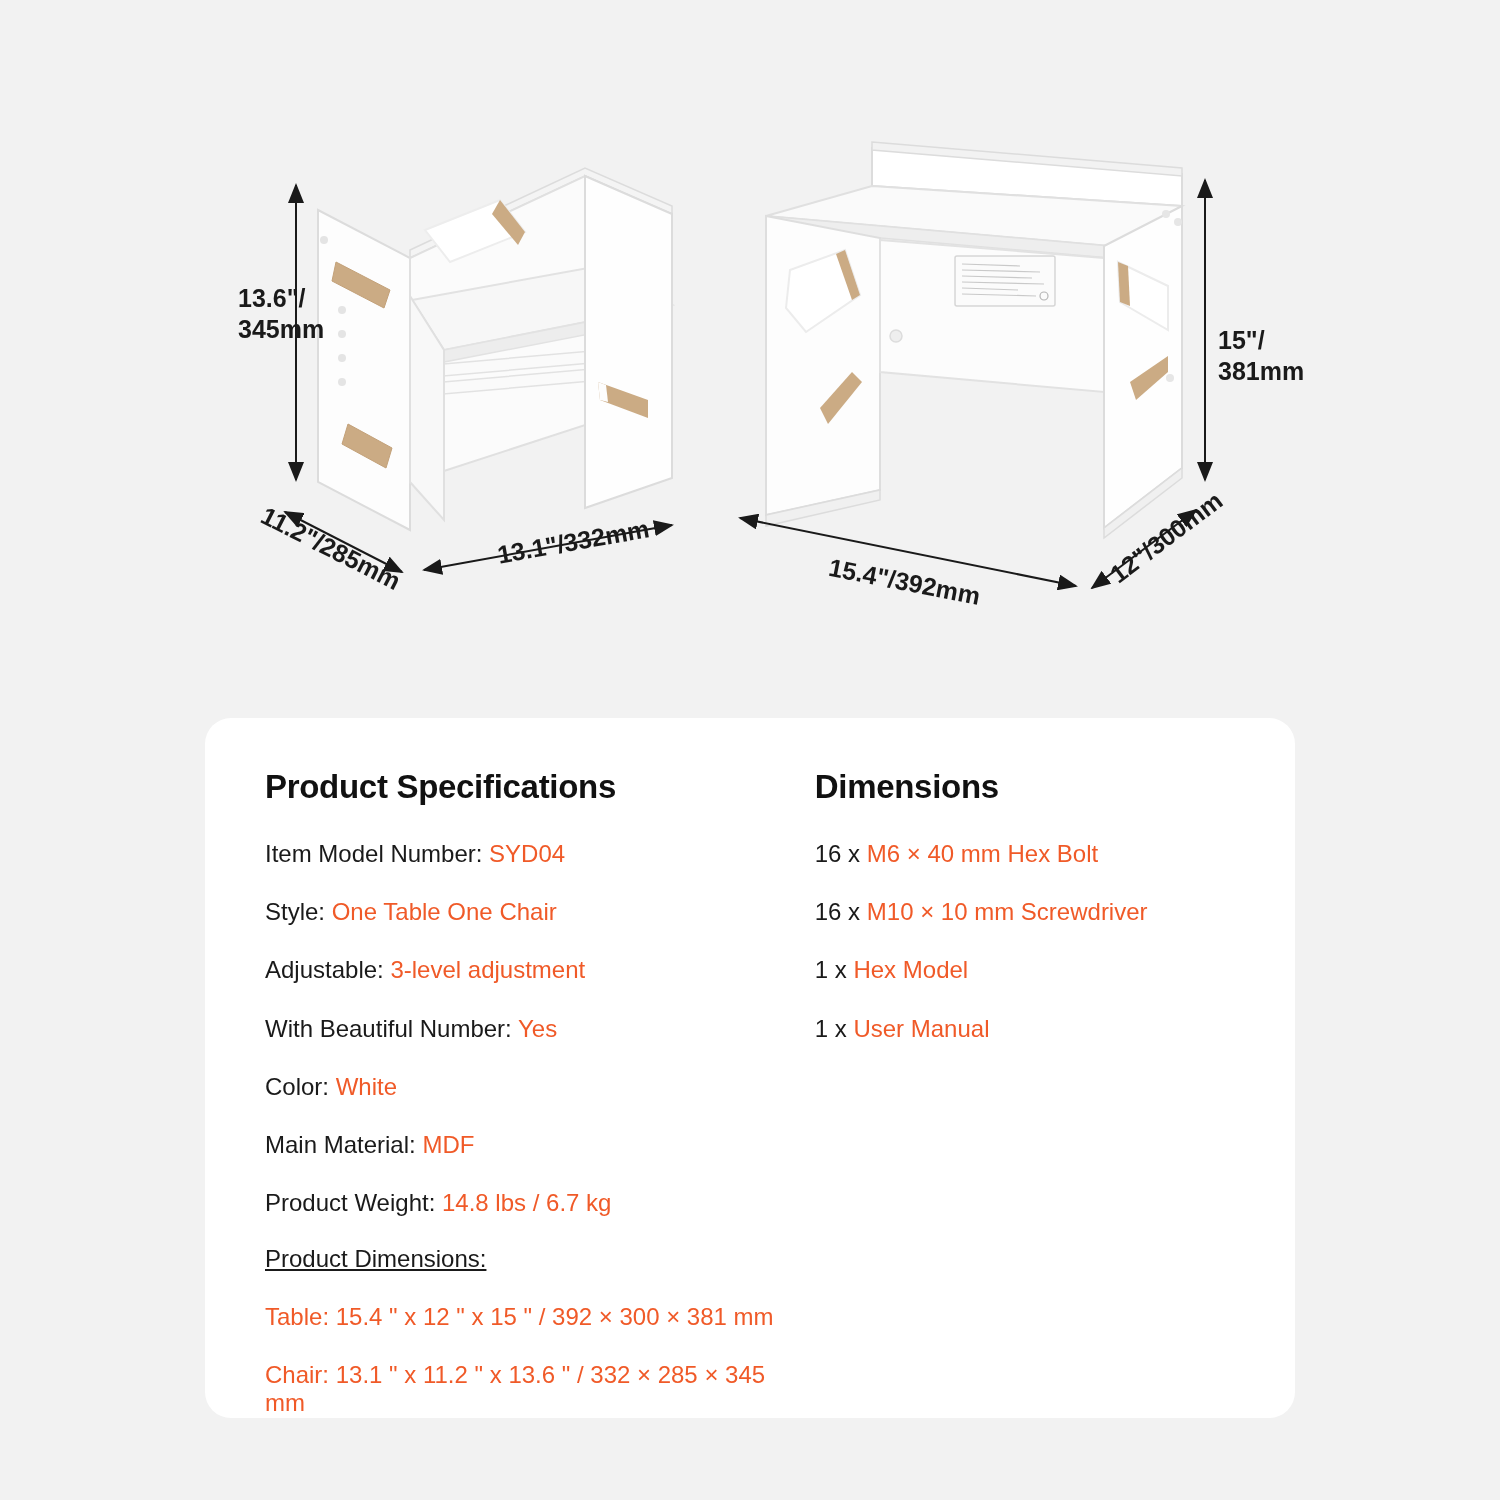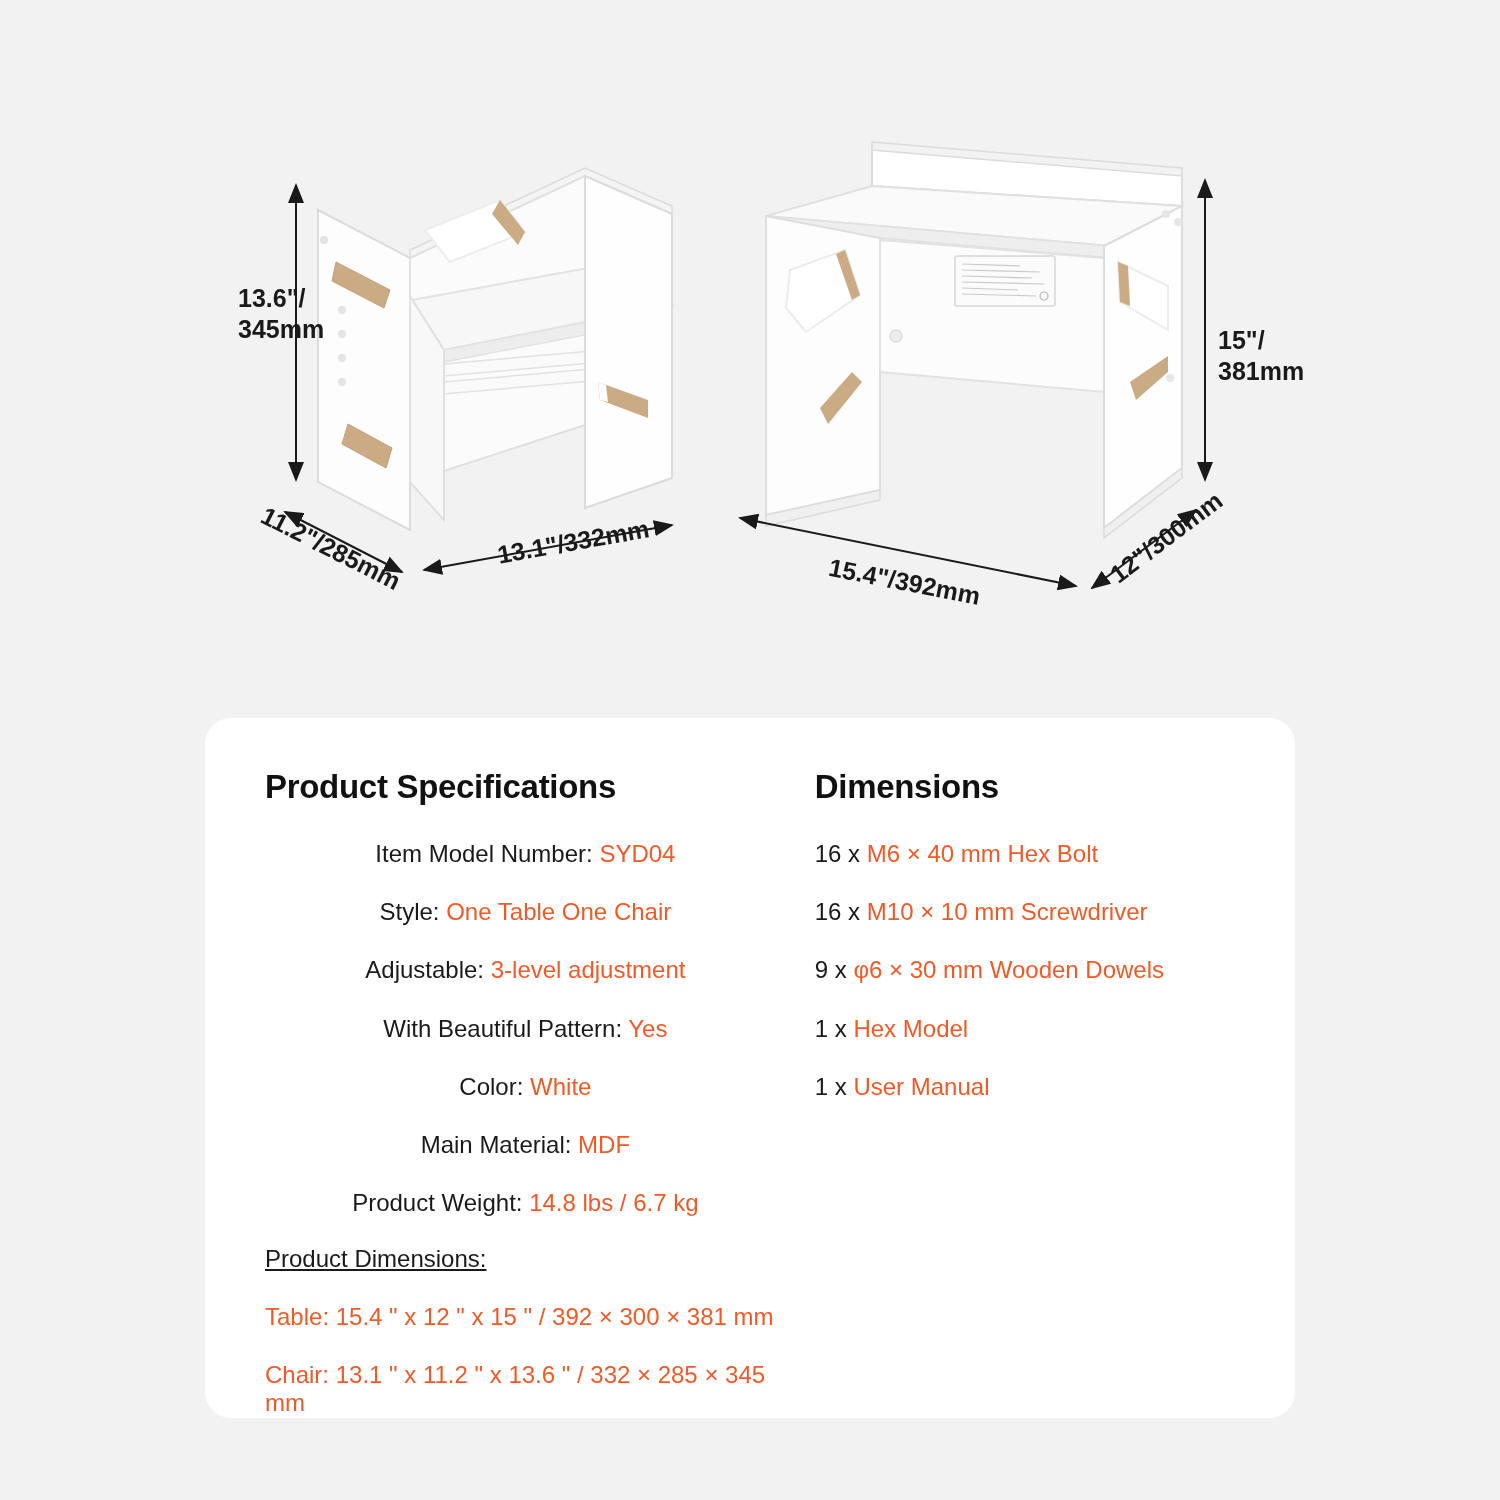--- a/index.html
+++ b/index.html
@@ -66,21 +66,20 @@
     font-weight: bold;
     color: #111111;
     margin: 0 0 32px 0;
     letter-spacing: -0.3px;
   }
   .spec-row {
     font-size: 24px;
     color: #1a1a1a;
     margin-bottom: 27px;
     line-height: 1.3;
-    text-align: center;
   }
   .spec-row .val {
     color: #f05a28;
   }
   .acc-row {
     font-size: 24px;
     color: #1a1a1a;
     margin-bottom: 27px;
     line-height: 1.3;
   }
@@ -240,21 +239,21 @@
         </div>
         <div class="spec-row">
           <span>Style:</span>
           <span class="val">One Table One Chair</span>
         </div>
         <div class="spec-row">
           <span>Adjustable:</span>
           <span class="val">3-level adjustment</span>
         </div>
         <div class="spec-row">
-          <span>With Beautiful Pattern:</span>
+          <span>With Beautiful Number:</span>
           <span class="val">Yes</span>
         </div>
         <div class="spec-row">
           <span>Color:</span>
           <span class="val">White</span>
         </div>
         <div class="spec-row">
           <span>Main Material:</span>
           <span class="val">MDF</span>
         </div>
@@ -273,24 +272,20 @@
 
         <div class="acc-row">
           <span class="qty">16 x</span>
           <span class="item">M6 × 40 mm Hex Bolt</span>
         </div>
         <div class="acc-row">
           <span class="qty">16 x</span>
           <span class="item">M10 × 10 mm Screwdriver</span>
         </div>
         <div class="acc-row">
-          <span class="qty">9 x</span>
-          <span class="item">φ6 × 30 mm Wooden Dowels</span>
-        </div>
-        <div class="acc-row">
           <span class="qty">1 x</span>
           <span class="item">Hex Model</span>
         </div>
         <div class="acc-row">
           <span class="qty">1 x</span>
           <span class="item">User Manual</span>
         </div>
       </div>
 
     </div>

